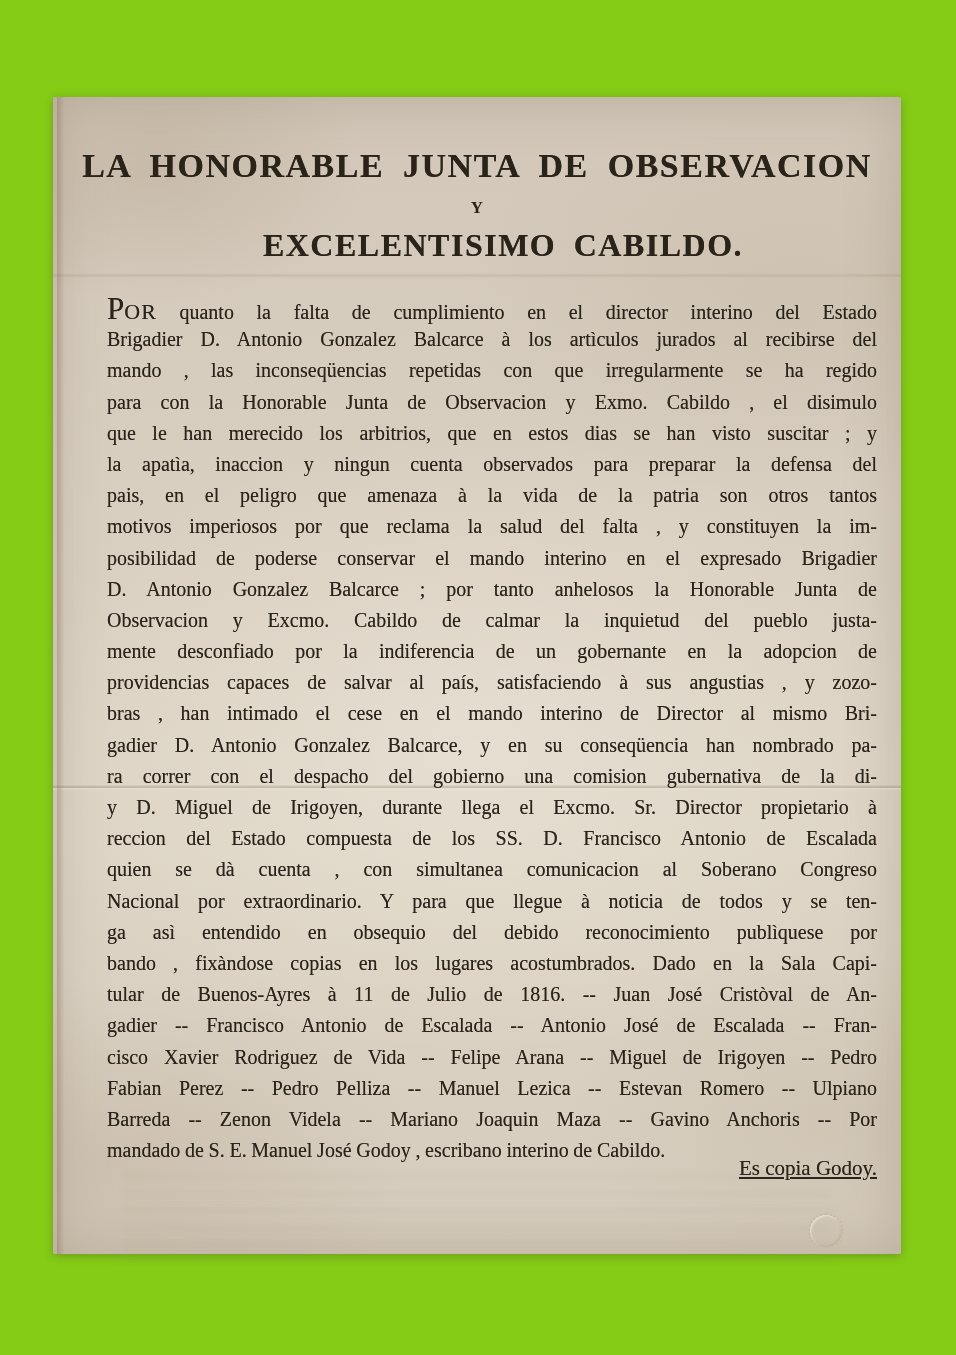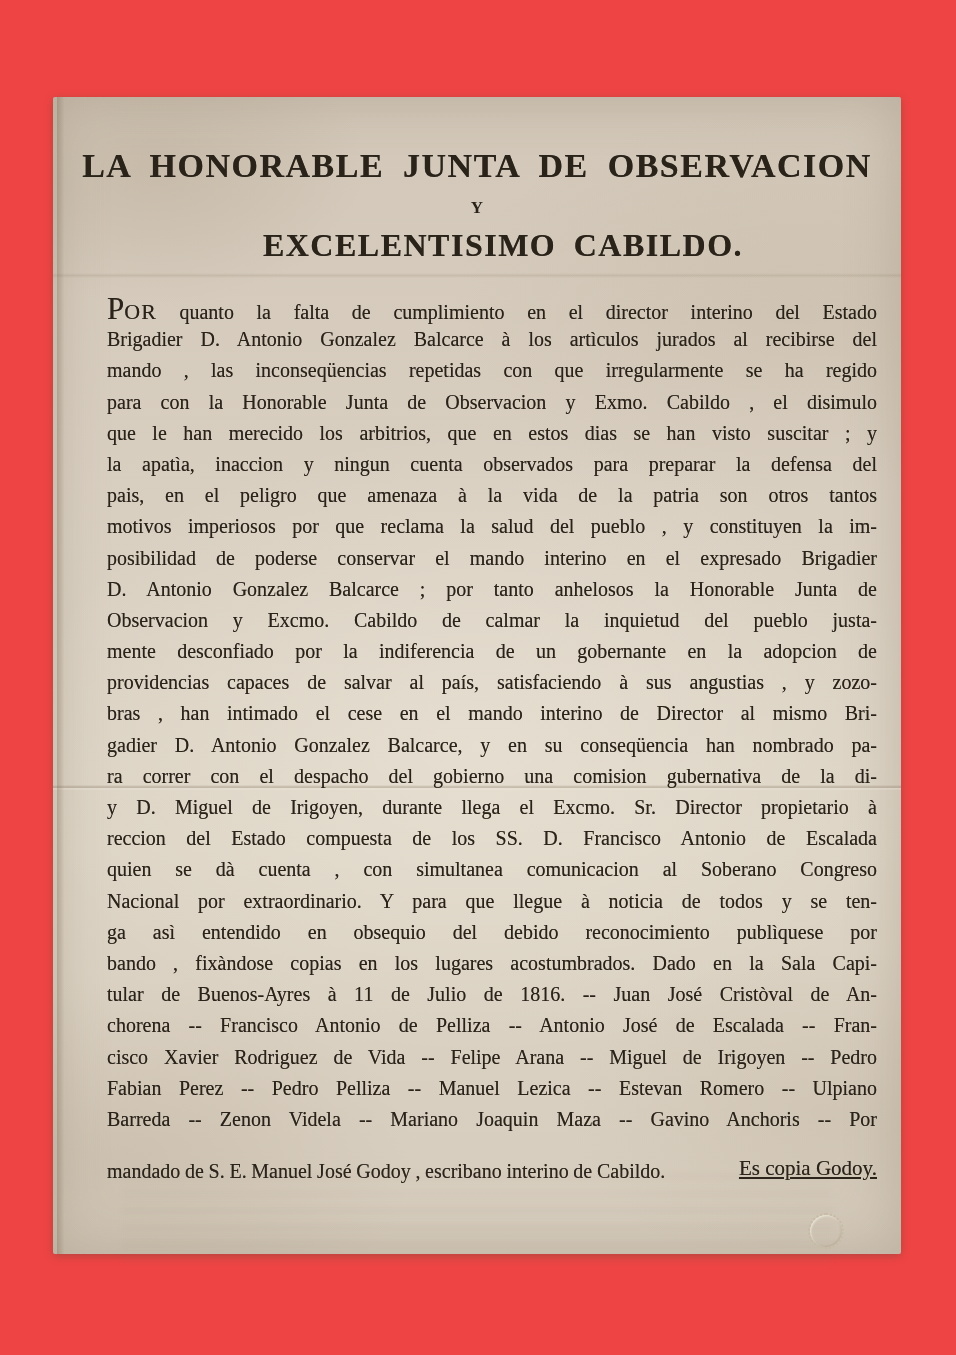--- a/index.html
+++ b/index.html
@@ -1,17 +1,17 @@
 <!DOCTYPE html>
 <html><head>
 <meta charset="utf-8">
 <style>
   html,body{margin:0;padding:0;}
   body{width:956px;height:1355px;font-family:"Liberation Serif", serif;}
-  .page{position:relative;width:956px;height:1355px;background:#ef4444;overflow:hidden;}
+  .page{position:relative;width:956px;height:1355px;background:#84cc16;overflow:hidden;}
   .paper{
     position:absolute;left:53px;top:97px;width:848px;height:1157px;
     background:
       radial-gradient(ellipse 300px 200px at 12% 6%, rgba(150,130,105,0.20), transparent 70%),
       radial-gradient(ellipse 500px 280px at 88% 18%, rgba(160,140,110,0.13), transparent 70%),
       radial-gradient(ellipse 620px 420px at 50% 56%, rgba(255,252,240,0.28), transparent 75%),
       radial-gradient(ellipse 420px 260px at 8% 92%, rgba(145,125,100,0.16), transparent 70%),
       radial-gradient(ellipse 380px 240px at 92% 88%, rgba(150,132,104,0.12), transparent 70%),
       linear-gradient(180deg,#d2c7b8,#d9cfc1 35%,#ddd4c5 65%,#d6ccbd);
     box-shadow: inset 0 0 55px rgba(118,102,80,0.28), 0 2px 9px rgba(80,76,56,0.38);
@@ -36,21 +36,21 @@
   .title-2{font-size:32px;font-weight:700;letter-spacing:1.5px;word-spacing:8px;white-space:nowrap;
     margin:9px 0 0 0;transform:translateX(26px);text-shadow:0 0 0.5px rgba(42,35,26,0.65);}
   .body-block{position:absolute;top:196px;left:54px;width:770px;}
   .bline{
     font-size:20px;line-height:31.2px;height:31.2px;
     text-align:justify;text-align-last:justify;
     word-spacing:-0.3px;
     text-shadow:0 0 0.4px rgba(42,35,26,0.55);
     white-space:normal;overflow:visible;
   }
-  .bline.last{text-align-last:left;margin-top:21px;}
+  .bline.last{text-align-last:left;}
   .lead-p{font-size:31px;line-height:31.2px;font-weight:400;}
   .lead-or{font-size:22px;line-height:31.2px;letter-spacing:1px;}
   .closing{position:absolute;top:1056px;left:54px;width:770px;text-align:right;
     font-size:21px;line-height:30px;text-shadow:0 0 0.4px rgba(42,35,26,0.55);text-decoration:underline;}
 </style>
 </head>
 <body>
 
 <div class="page">
   <div class="paper">
@@ -66,37 +66,37 @@
     </div>
 
     <div class="body-block">
       <div class="bline"><span class="lead-p">P</span><span class="lead-or">OR</span><span> quanto la falta de cumplimiento en el director interino del Estado</span></div>
       <div class="bline">Brigadier D. Antonio Gonzalez Balcarce à los artìculos jurados al recibirse del</div>
       <div class="bline">mando , las inconseqüencias repetidas con que irregularmente se ha regido</div>
       <div class="bline">para con la Honorable Junta de Observacion y Exmo. Cabildo , el disimulo</div>
       <div class="bline">que le han merecido los arbitrios, que en estos dias se han visto suscitar ; y</div>
       <div class="bline">la apatìa, inaccion y ningun cuenta observados para preparar la defensa del</div>
       <div class="bline">pais, en el peligro que amenaza à la vida de la patria son otros tantos</div>
-      <div class="bline">motivos imperiosos por que reclama la salud del pueblo , y constituyen la im-</div>
+      <div class="bline">motivos imperiosos por que reclama la salud del falta , y constituyen la im-</div>
       <div class="bline">posibilidad de poderse conservar el mando interino en el expresado Brigadier</div>
       <div class="bline">D. Antonio Gonzalez Balcarce ; por tanto anhelosos la Honorable Junta de</div>
       <div class="bline">Observacion y Excmo. Cabildo de calmar la inquietud del pueblo justa-</div>
       <div class="bline">mente desconfiado por la indiferencia de un gobernante en la adopcion de</div>
       <div class="bline">providencias capaces de salvar al país, satisfaciendo à sus angustias , y zozo-</div>
       <div class="bline">bras , han intimado el cese en el mando interino de Director al mismo Bri-</div>
       <div class="bline">gadier D. Antonio Gonzalez Balcarce, y en su conseqüencia han nombrado pa-</div>
       <div class="bline">ra correr con el despacho del gobierno una comision gubernativa de la di-</div>
       <div class="bline">y D. Miguel de Irigoyen, durante llega el Excmo. Sr. Director propietario à</div>
       <div class="bline">reccion del Estado compuesta de los SS. D. Francisco Antonio de Escalada</div>
       <div class="bline">quien se dà cuenta , con simultanea comunicacion al Soberano Congreso</div>
       <div class="bline">Nacional por extraordinario. Y para que llegue à noticia de todos y se ten-</div>
       <div class="bline">ga asì entendido en obsequio del debido reconocimiento publìquese por</div>
       <div class="bline">bando , fixàndose copias en los lugares acostumbrados. Dado en la Sala Capi-</div>
       <div class="bline">tular de Buenos-Ayres à 11 de Julio de 1816. -- Juan José Cristòval de An-</div>
-      <div class="bline">chorena -- Francisco Antonio de Pelliza -- Antonio José de Escalada -- Fran-</div>
+      <div class="bline">gadier -- Francisco Antonio de Escalada -- Antonio José de Escalada -- Fran-</div>
       <div class="bline">cisco Xavier Rodriguez de Vida -- Felipe Arana -- Miguel de Irigoyen -- Pedro</div>
       <div class="bline">Fabian Perez -- Pedro Pelliza -- Manuel Lezica -- Estevan Romero -- Ulpiano</div>
       <div class="bline">Barreda -- Zenon Videla -- Mariano Joaquin Maza -- Gavino Anchoris -- Por</div>
       <div class="bline last">mandado de S. E. Manuel José Godoy , escribano interino de Cabildo.</div>
     </div>
 
     <div class="closing">Es copia Godoy.</div>
 
     <div class="ghost"></div>
     <div class="seal"></div>

